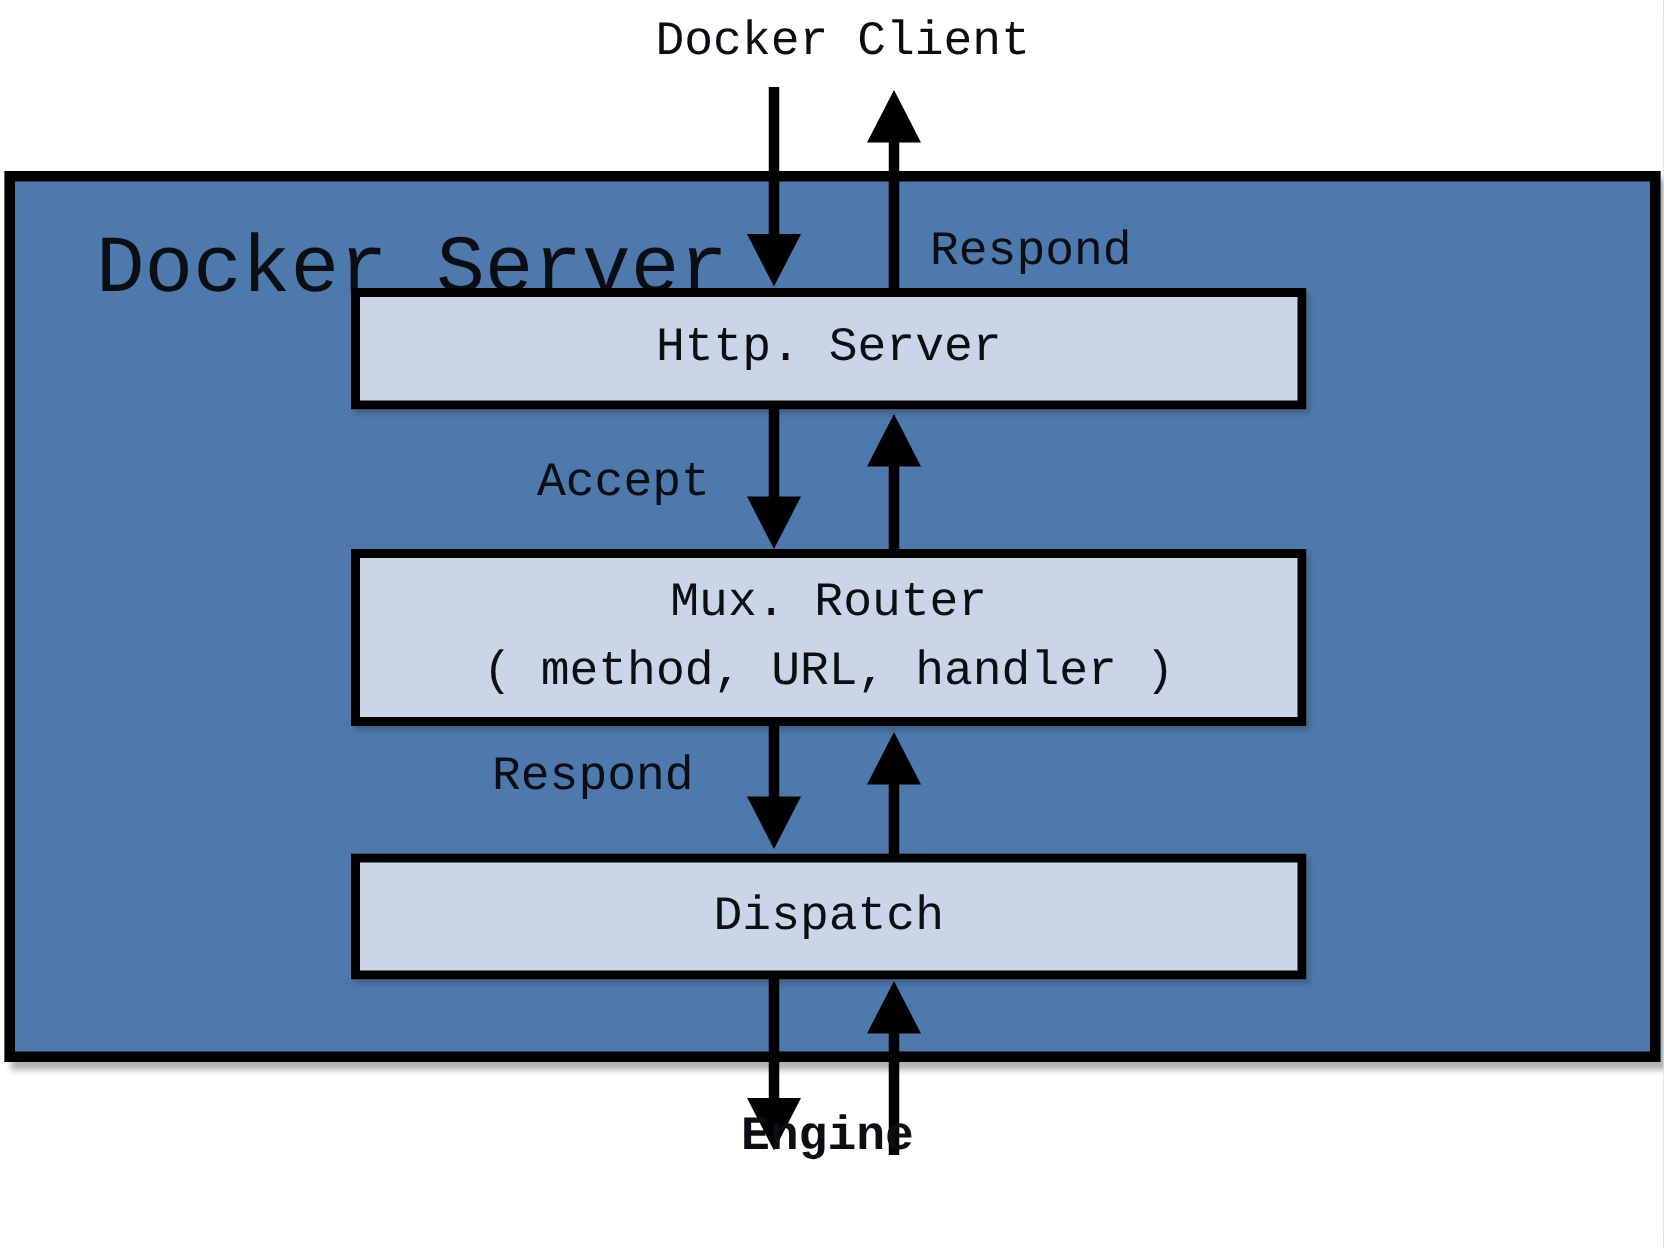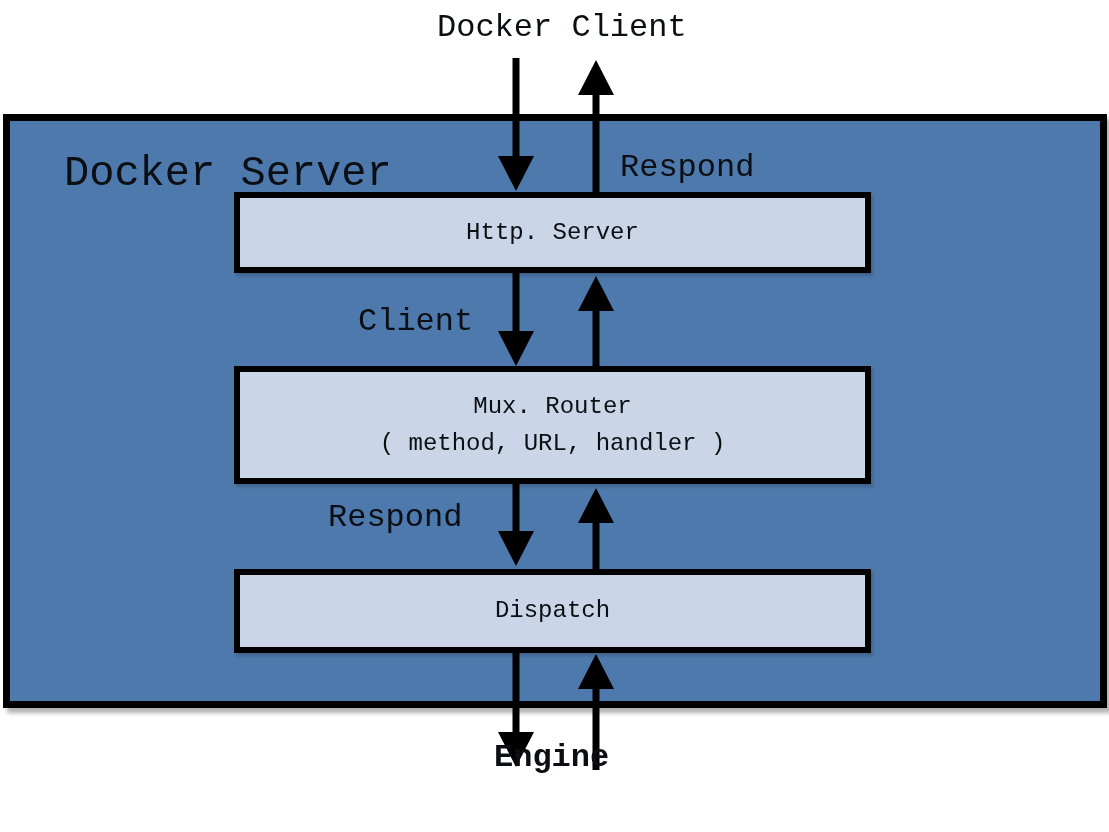--- a/index.html
+++ b/index.html
@@ -25,37 +25,37 @@
     height: 594px;
     box-sizing: border-box;
     border: 7px solid var(--border, #000000);
     background: var(--container-fill, #4E79AC);
     box-shadow: 4px 5px 4px rgba(0,0,0,0.30);
   }
   .server-title {
     position: absolute;
     left: 54px;
     top: 30px;
-    font-size: 42px;
+    font-size: 54px;
     line-height: 1.1;
     white-space: nowrap;
   }
   .node {
     position: absolute;
     left: 234px;
     width: 637px;
     box-sizing: border-box;
     border: 6px solid var(--border, #000000);
     background: var(--node-fill, #CAD6E7);
     box-shadow: 2px 3px 3px rgba(0,0,0,0.18);
     display: flex;
     flex-direction: column;
     align-items: center;
     justify-content: center;
-    font-size: 24px;
+    font-size: 32px;
     line-height: 1.15;
     text-align: center;
     white-space: nowrap;
     z-index: 2;
   }
   .node-http    { top: 192px; height: 81px; }
   .node-mux     { top: 366px; height: 118px; gap: 9px; text-align: right; }
   .node-handler { top: 569px; height: 84px; }
   .label {
     position: absolute;
@@ -101,21 +101,21 @@
     <span>Mux. Router</span>
     <span>( method, URL, handler )</span>
   </div>
 
   <div class="node node-handler">
     <span>Dispatch</span>
   </div>
 
   <div class="label label-respond">Respond</div>
 
-  <div class="label label-accept">Client</div>
+  <div class="label label-accept">Accept</div>
 
   <div class="label label-dispatch">Respond</div>
 
   <div class="label label-engine">Engine</div>
 
   <svg class="arrows" viewBox="0 0 1109 832" xmlns="http://www.w3.org/2000/svg">
 
     <g>
       <line x1="516" y1="58" x2="516" y2="158"></line>
       <polygon points="498,156 534,156 516,191"></polygon>

